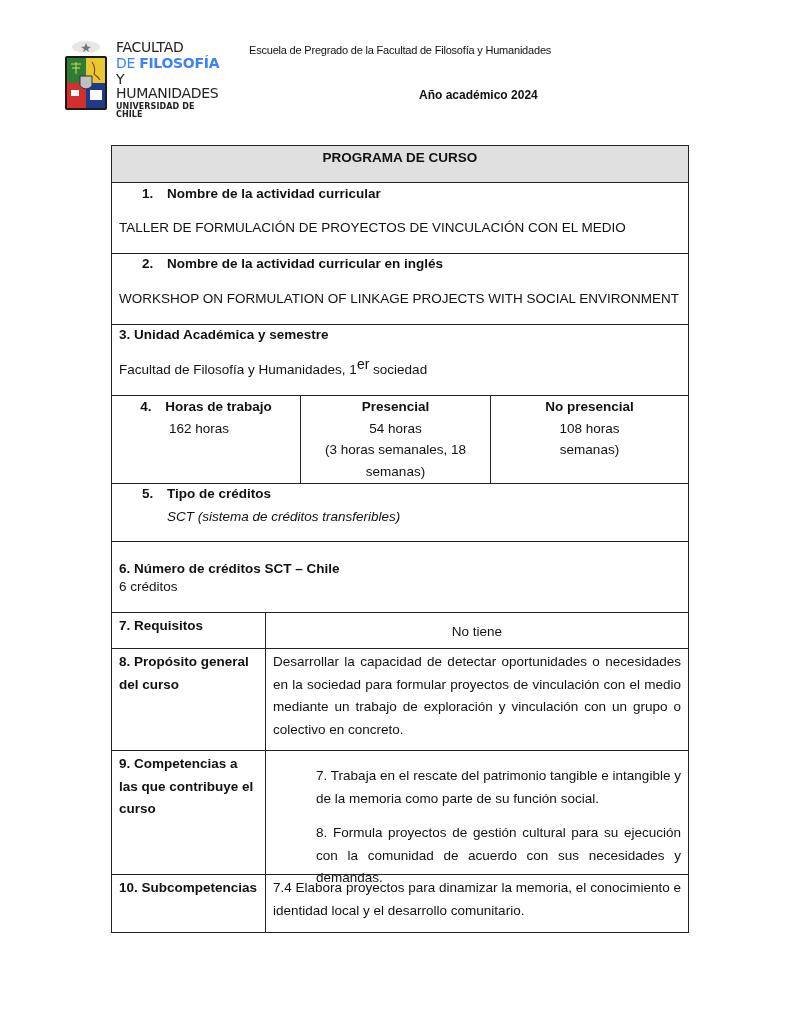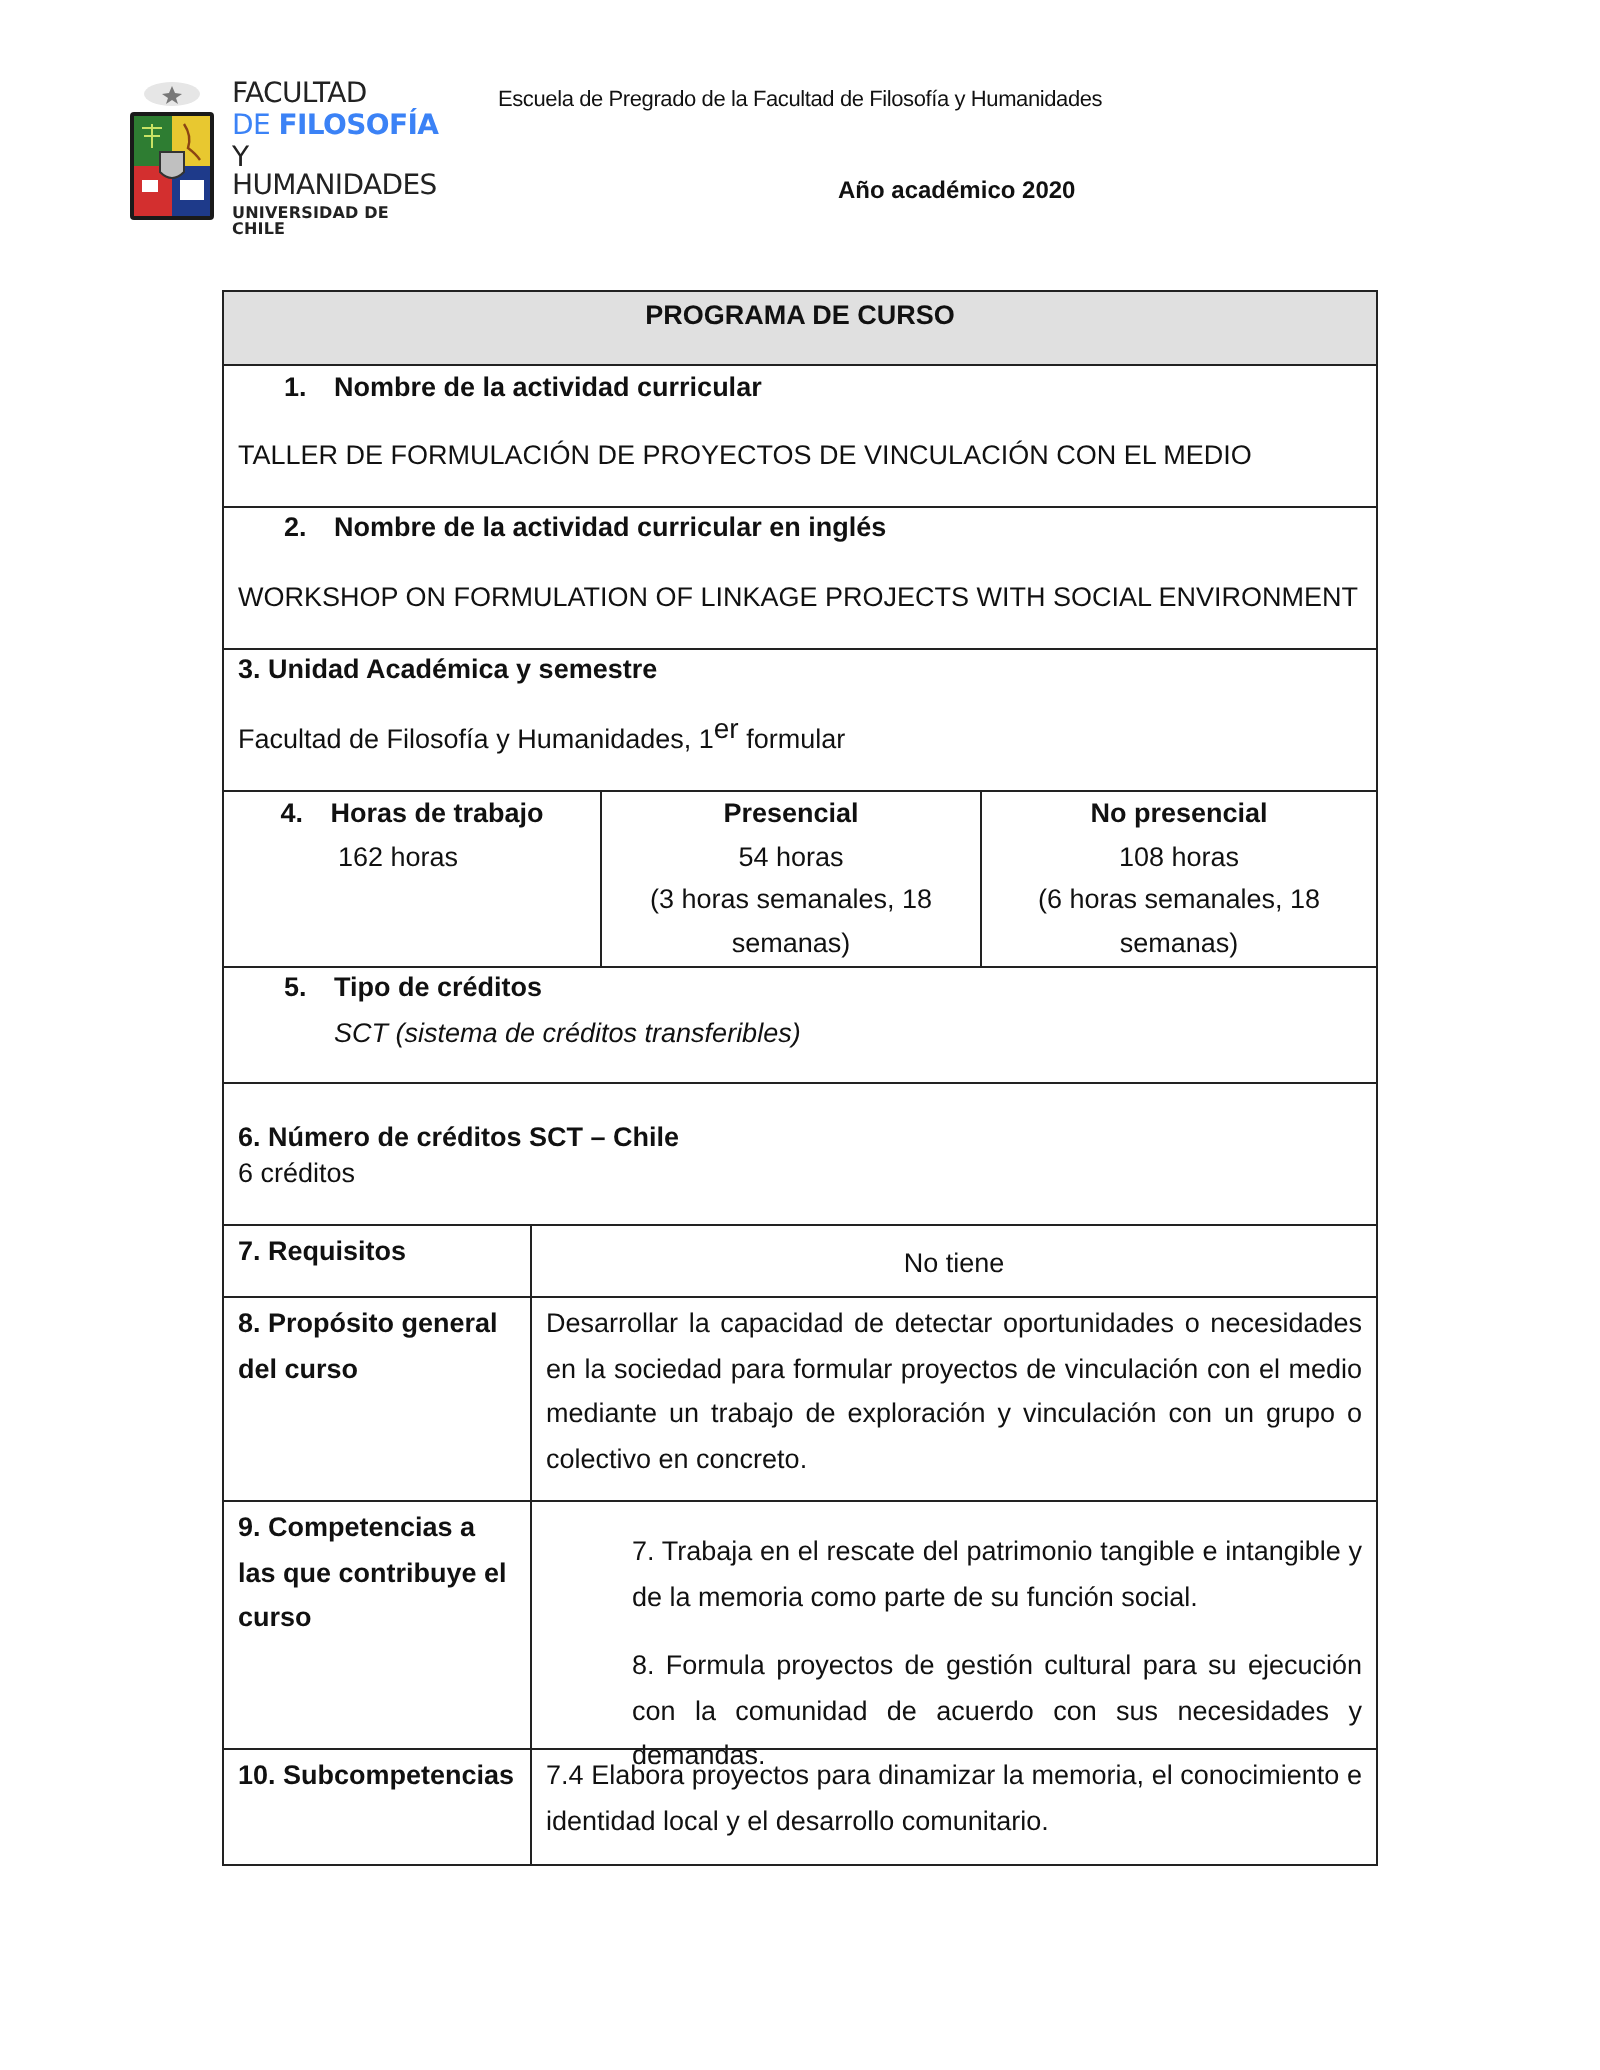--- a/index.html
+++ b/index.html
@@ -92,21 +92,21 @@
     </svg>
     <div class="logo-text">
       <span class="l1">FACULTAD</span>
       <span class="l2"><span>DE </span><b>FILOSOFÍA</b></span>
       <span class="l3">Y HUMANIDADES</span>
       <span class="l4">UNIVERSIDAD DE CHILE</span>
     </div>
   </div>
 
   <div class="school-title">Escuela de Pregrado de la Facultad de Filosofía y Humanidades</div>
-  <div class="year">Año académico 2020</div>
+  <div class="year">Año académico 2024</div>
 
   <div class="prog">
 
     <div class="row hdr-row">
       <span>PROGRAMA DE CURSO</span>
     </div>
 
     <div class="row r1">
       <div class="t1 sec-title">
         <span style="display:inline-block;width:25px">1.</span><span>Nombre de la actividad curricular</span>
@@ -116,38 +116,37 @@
 
     <div class="row r2">
       <div class="t1 sec-title">
         <span style="display:inline-block;width:25px">2.</span><span>Nombre de la actividad curricular en inglés</span>
       </div>
       <div class="v1">WORKSHOP ON FORMULATION OF LINKAGE PROJECTS WITH SOCIAL ENVIRONMENT</div>
     </div>
 
     <div class="row r3">
       <div class="t1 sec-title">3. Unidad Académica y semestre</div>
-      <div class="v1"><span>Facultad de Filosofía y Humanidades, 1</span><sup>er</sup><span> formular</span></div>
+      <div class="v1"><span>Facultad de Filosofía y Humanidades, 1</span><sup>er</sup><span> sociedad</span></div>
     </div>
 
     <div class="row r4">
       <div class="c c1">
         <div class="h"><span style="display:inline-block;width:25px;text-align:left">4.</span><span>Horas de trabajo</span></div>
         <div style="padding-right:14px">162 horas</div>
       </div>
       <div class="c c2">
         <div><b>Presencial</b></div>
         <div>54 horas</div>
         <div>(3 horas semanales, 18</div>
         <div>semanas)</div>
       </div>
       <div class="c c3">
         <div><b>No presencial</b></div>
         <div>108 horas</div>
-        <div>(6 horas semanales, 18</div>
         <div>semanas)</div>
       </div>
     </div>
 
     <div class="row r5">
       <div class="t1 sec-title">
         <span style="display:inline-block;width:25px">5.</span><span>Tipo de créditos</span>
       </div>
       <div class="v1">SCT (sistema de créditos transferibles)</div>
     </div>

